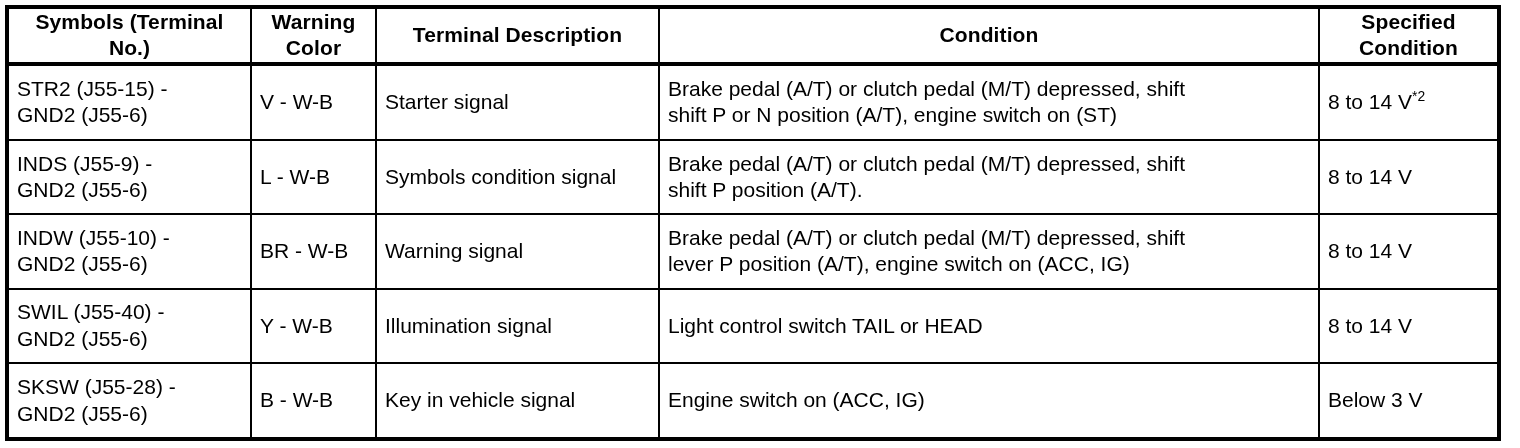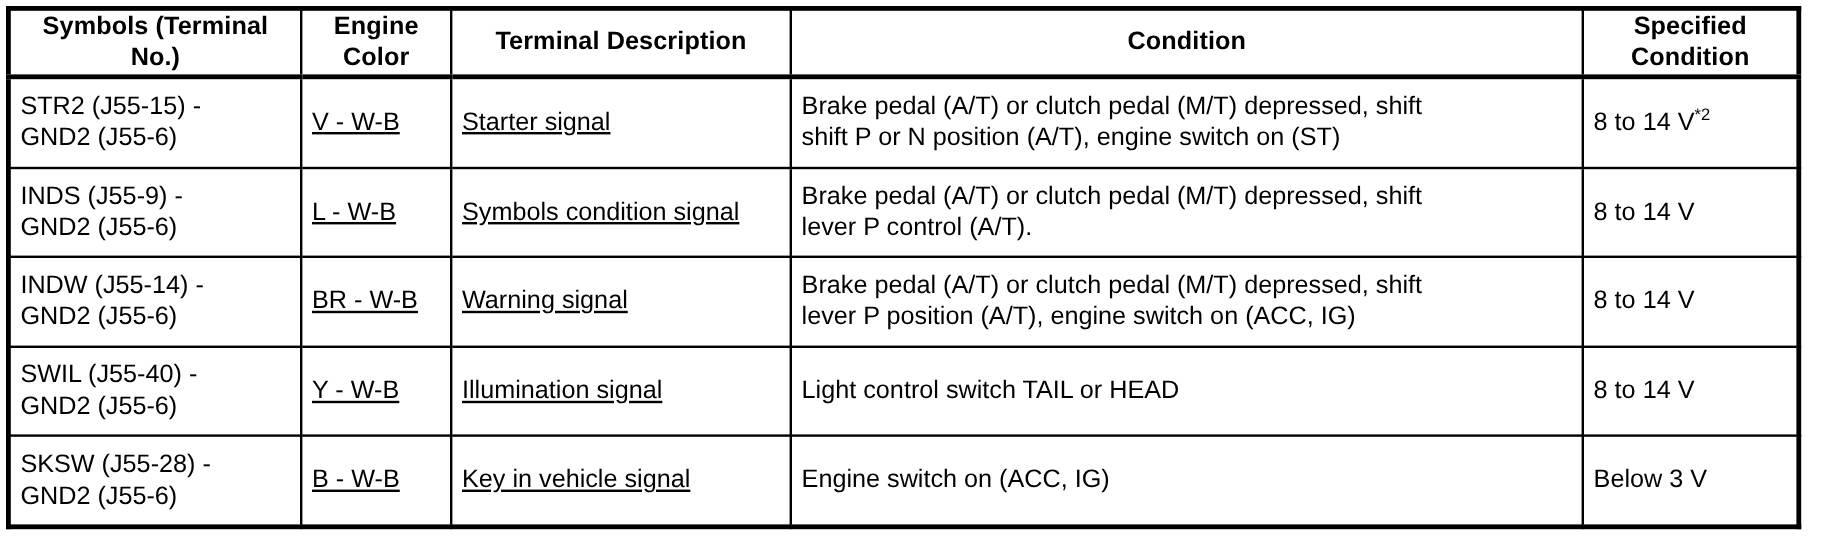--- a/index.html
+++ b/index.html
@@ -58,21 +58,21 @@
   }
 
   
   col.c-symbols   { width: 244px; }
   col.c-wiring    { width: 125px; }
   col.c-terminal  { width: 283px; }
   col.c-condition { width: 660px; }
   col.c-specified { width: 180px; }
 
   .cell-line { display: block; white-space: nowrap; }
-  .cell-text { display: block; text-decoration: underline; }
+  .cell-text { display: block; }
 
   sup.ref {
     font-size: 0.66em;
     vertical-align: super;
     line-height: 0;
   }
 
   .nowrap { white-space: nowrap; }
 </style>
 </head>
@@ -87,21 +87,21 @@
       <col class="c-condition">
       <col class="c-specified">
     </colgroup>
     <thead>
       <tr>
         <th>
           <span class="cell-line">Symbols (Terminal</span>
           <span class="cell-line">No.)</span>
         </th>
         <th>
-          <span class="cell-line">Engine</span>
+          <span class="cell-line">Warning</span>
           <span class="cell-line">Color</span>
         </th>
         <th>
           <span class="cell-line">Terminal Description</span>
         </th>
         <th>
           <span class="cell-line">Condition</span>
         </th>
         <th>
           <span class="cell-line">Specified</span>
@@ -135,29 +135,29 @@
           <span class="cell-line">GND2 (J55-6)</span>
         </td>
         <td>
           <span class="cell-text nowrap">L - W-B</span>
         </td>
         <td>
           <span class="cell-text">Symbols condition signal</span>
         </td>
         <td>
           <span class="cell-line">Brake pedal (A/T) or clutch pedal (M/T) depressed, shift</span>
-          <span class="cell-line">lever P control (A/T).</span>
+          <span class="cell-line">shift P position (A/T).</span>
         </td>
         <td>
           <span class="nowrap"><span>8 to 14 V</span><sup class="ref"></sup></span>
         </td>
       </tr>
       <tr>
         <td>
-          <span class="cell-line">INDW (J55-14) -</span>
+          <span class="cell-line">INDW (J55-10) -</span>
           <span class="cell-line">GND2 (J55-6)</span>
         </td>
         <td>
           <span class="cell-text nowrap">BR - W-B</span>
         </td>
         <td>
           <span class="cell-text">Warning signal</span>
         </td>
         <td>
           <span class="cell-line">Brake pedal (A/T) or clutch pedal (M/T) depressed, shift</span>

